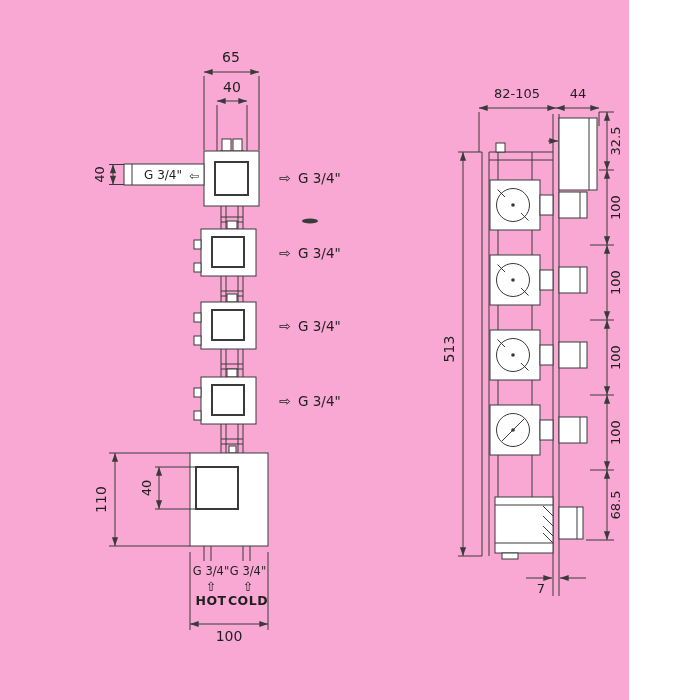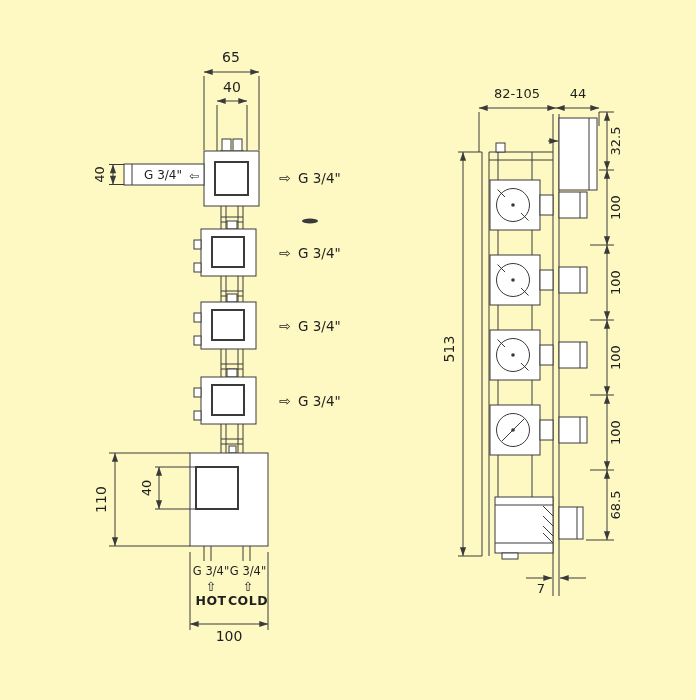--- a/index.html
+++ b/index.html
@@ -1,16 +1,16 @@
 <!DOCTYPE html>
 <html><head>
 <meta charset="utf-8">
 <style>
   html,body{margin:0;padding:0;background:#ffffff;}
-  .canvas{width:696px;height:700px;background:#fef9c3;position:relative;font-family:"DejaVu Sans",sans-serif;text-align:center;}
+  .canvas{width:629px;height:700px;background:#f9a8d4;position:relative;font-family:"DejaVu Sans",sans-serif;text-align:center;}
   svg{display:block;}
   line,rect,circle,ellipse{stroke:#3a3a3a;stroke-width:1;fill:none;}
   .wht{fill:#ffffff;}
   .thick{stroke-width:2;}
   .fill{fill:#3a3a3a;stroke:none;}
   text{fill:#1f1f1f;stroke:none;font-family:"DejaVu Sans",sans-serif;}
   .dim{font-size:14px;}
   .dim-s{font-size:13px;}
   .port{font-size:13.5px;}
   .small{font-size:11.5px;}

